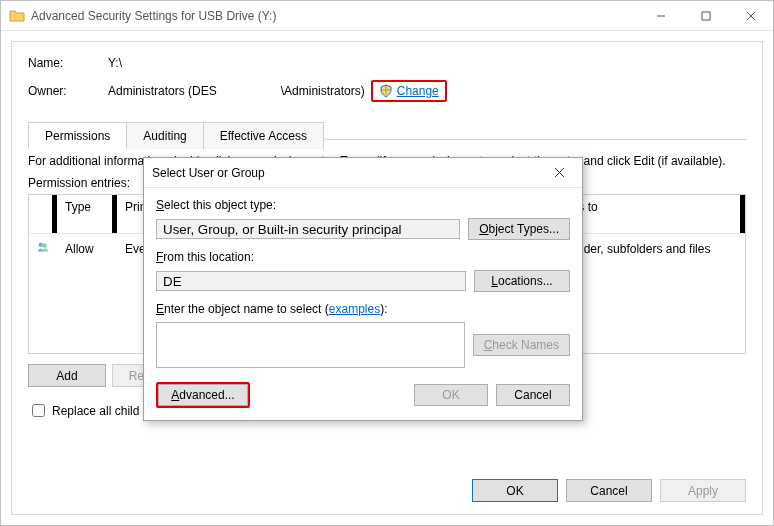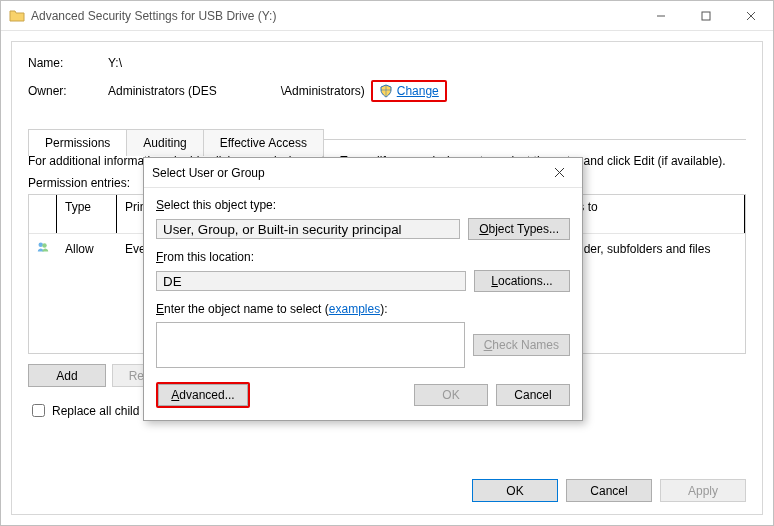--- a/index.html
+++ b/index.html
@@ -11,26 +11,26 @@
   .winbtns { display:flex; height:100%;}
   .winbtn { width:45px; display:flex; align-items:center; justify-content:center;}
   .client { position:absolute; left:10px; right:10px; top:40px; bottom:10px; border:1px solid #d7d7d7; padding:14px 16px;}
   .row { display:flex; align-items:center; margin-bottom:10px;}
   .lbl { width:80px;}
   .ownerline { display:flex; align-items:center; gap:6px;justify-content:flex-end;}
   .shield { width:14px; height:14px; display:inline-block;}
   .link { color:#0066cc; text-decoration:underline; cursor:pointer;}
   .redbox { border:2px solid #e60000; border-radius:2px; padding:2px 6px; display:flex; align-items:center; gap:4px;}
   .tabs { display:flex; margin-top:8px; border-bottom:1px solid #d0d0d0;}
-  .tab { padding:6px 16px; border:1px solid #d0d0d0; border-bottom:none; margin-right:-1px; background:#f7f7f7; position:relative; top:17px;}
+  .tab { padding:6px 16px; border:1px solid #d0d0d0; border-bottom:none; margin-right:-1px; background:#f7f7f7; position:relative; top:10px;}
   .tab.active { background:#fff;}
   .infoline { margin:14px 0 8px 0;}
   .permtable { margin-top:4px; border:1px solid #d0d0d0; height:160px; background:#fff;}
   .thead { display:flex; background:#fff; border-bottom:1px solid #e5e5e5;}
-  .thead > div { padding:5px 8px; border-right:1px solid #000000; font-weight:normal;}
+  .thead > div { padding:5px 8px; border-right:5px solid #000000; font-weight:normal;}
   .tbody .trow { display:flex; align-items:center; padding:4px 0;}
   .tbody .trow > div { padding:3px 8px;}
   .col-icon { width:28px;}
   .col-type { width:60px;}
   .col-princ{ width:110px;}
   .col-acc  { width:220px;}
   .col-inh  { width:90px;}
   .col-app  { flex:1;}
   .usersicon { width:16px; height:16px;}
   .btnrow { display:flex; gap:6px; margin-top:10px;}

